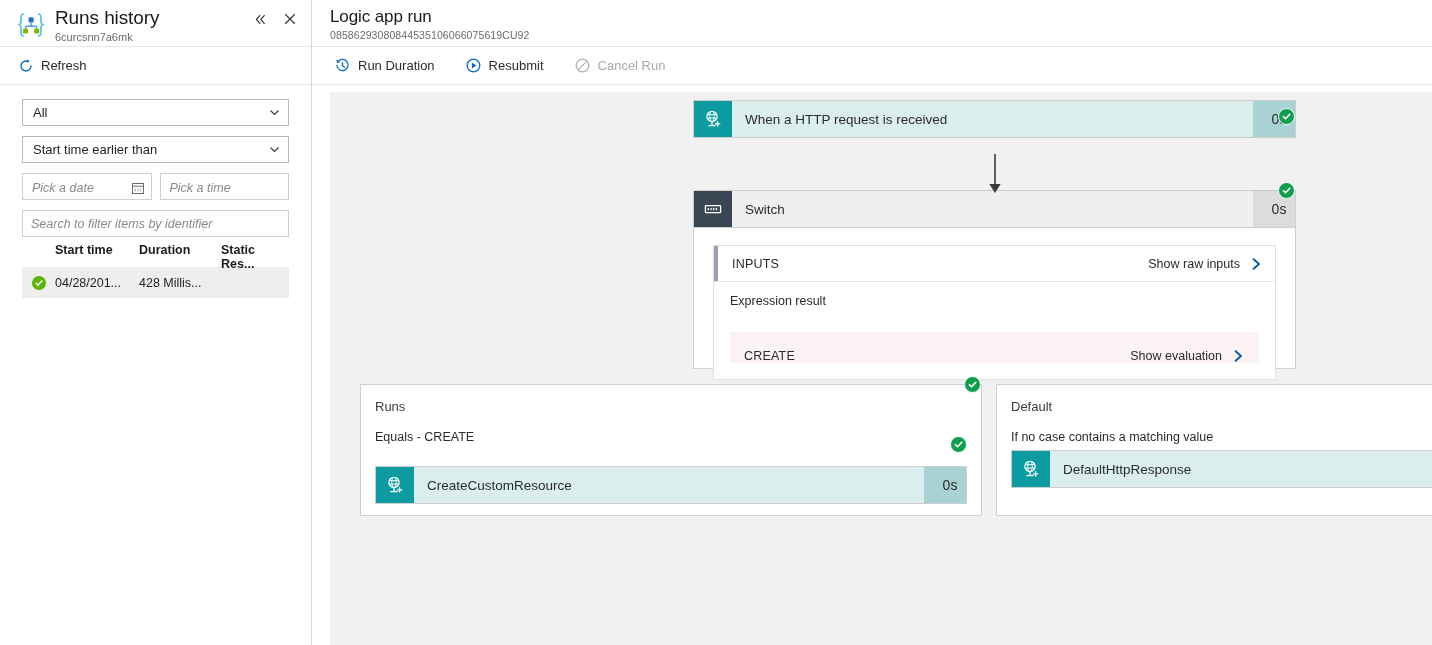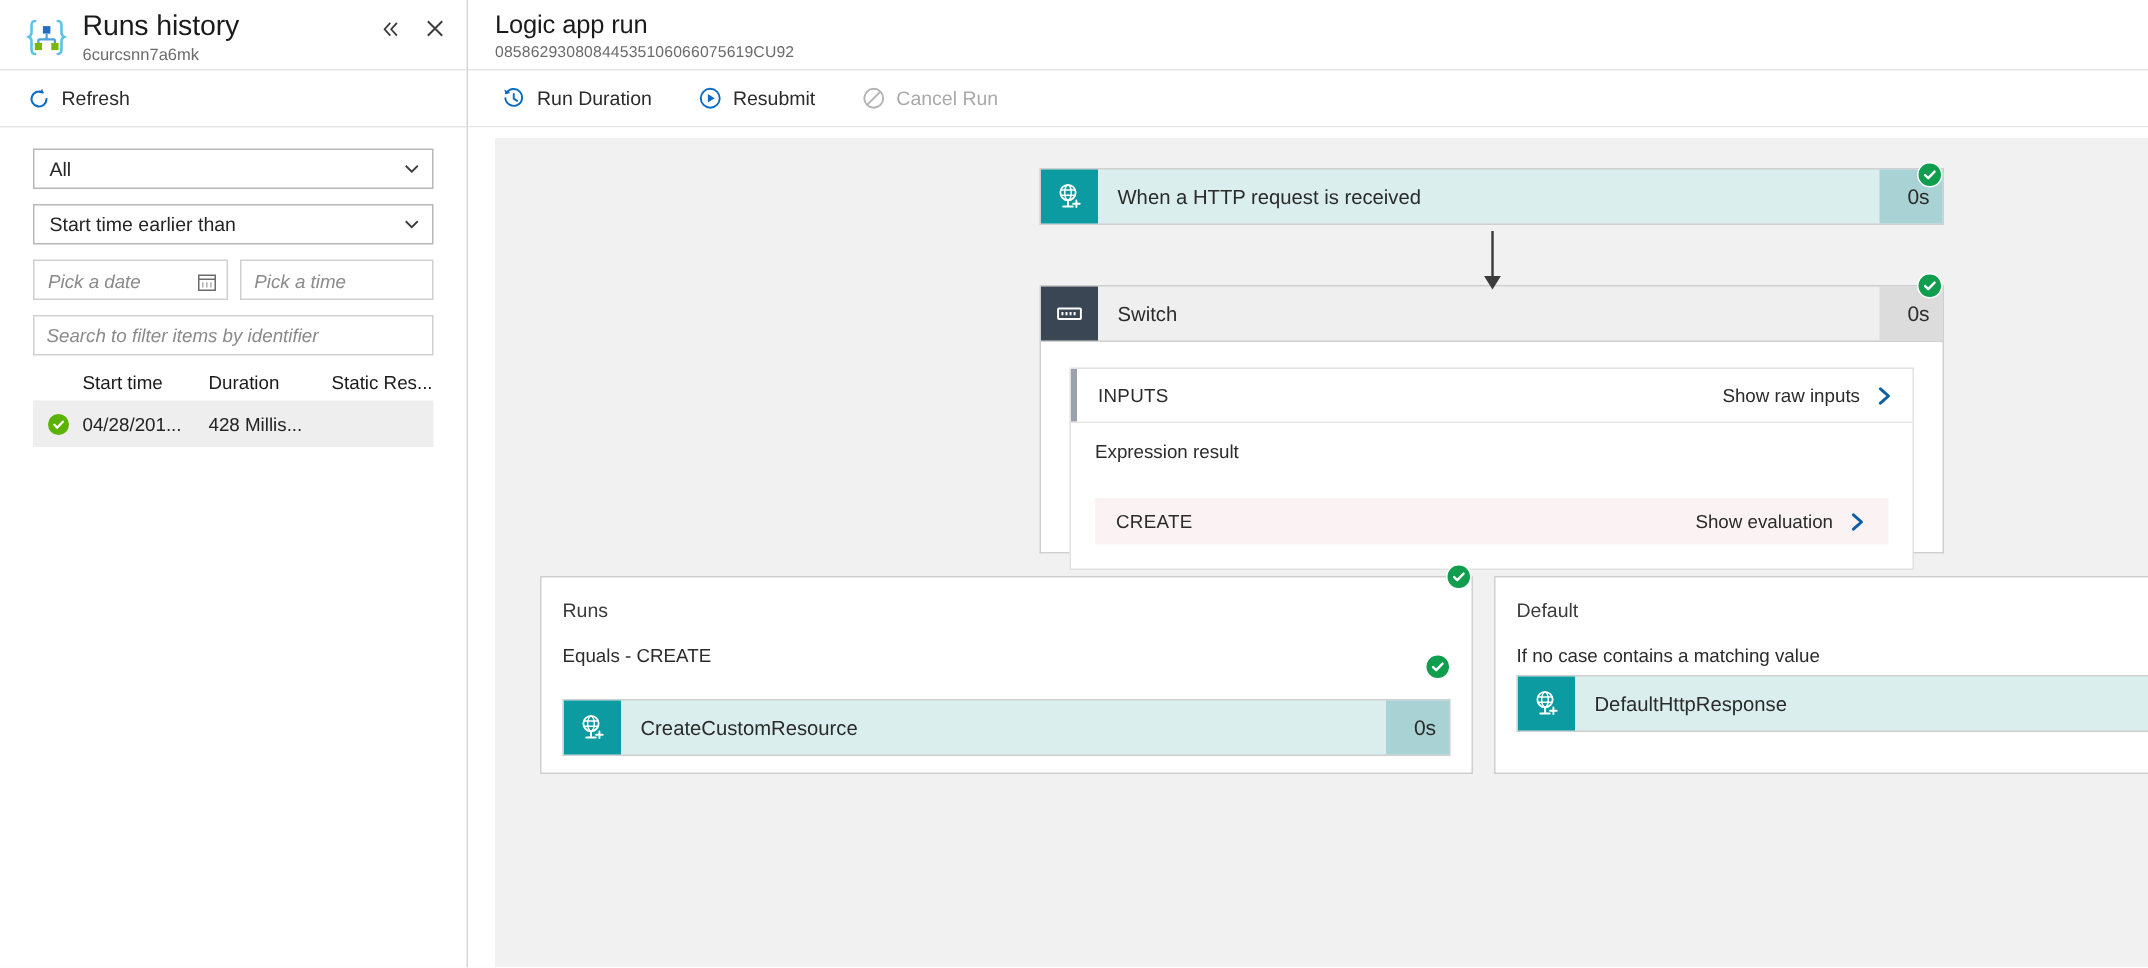--- a/index.html
+++ b/index.html
@@ -139,24 +139,24 @@
     align-items: center;
     padding: 0 8px;
     font-size: 12.5px;
     font-style: italic;
     color: #8a8a8a;
     cursor: text;
     margin-bottom: 6px;
   }
   .tbl-head {
     display: flex;
-    align-items: center;
+    align-items: flex-start;
     height: 24px;
     font-size: 12.5px;
-    font-weight: normal;
+    font-weight: bold;
     color: #1b1b1b;
     padding-left: 0;
   }
   .tbl-head .c-status { width: 33px; flex: 0 0 33px; }
   .tbl-head .c-start  { width: 84px; flex: 0 0 84px; }
   .tbl-head .c-dur    { width: 82px; flex: 0 0 82px; }
   .tbl-head .c-static { flex: 1; }
   .tbl-row {
     display: flex;
     align-items: center;
@@ -313,21 +313,21 @@
     font-size: 12.5px; color: #2b2b2b;
     cursor: pointer;
   }
   .link-act .arr { color: #0a5fa8; font-size: 15px; font-weight: bold; line-height: 1; }
   .inputs-body { padding: 12px 16px 16px 16px; }
   .exp-label { font-size: 12.5px; color: #2b2b2b; margin-bottom: 24px; }
   .exp-row {
     height: 31px;
     background: #fbf3f3;
     display: flex;
-    align-items: center;
+    align-items: flex-end;
     padding: 0 14px 0 14px;
   }
   .exp-val { flex: 1; font-size: 12.5px; color: #2b2b2b; letter-spacing: 0.2px; }
 
   
   .case-box {
     position: absolute;
     background: #ffffff;
     border: 1px solid #cfcfcf;
     padding: 14px 14px 0 14px;
@@ -491,21 +491,21 @@
         </span>
         <span>Cancel Run</span>
       </div>
     </div>
 
     <div class="lp-divider"></div>
 
     <div class="canvas-wrap">
       <div class="canvas">
 
-        <div class="node" style="left:363px; top:20px; width:603px;">
+        <div class="node" style="left:363px; top:8px; width:603px;">
           <div class="n-icon">
             <svg width="20" height="20" viewBox="0 0 20 20">
               <circle cx="9" cy="7.4" r="5.1" fill="none" stroke="#ffffff" stroke-width="1.2"></circle>
               <ellipse cx="9" cy="7.4" rx="2.2" ry="5.1" fill="none" stroke="#ffffff" stroke-width="1"></ellipse>
               <path d="M4.1 5.7 L13.9 5.7 M4.1 9.1 L13.9 9.1" stroke="#ffffff" stroke-width="1"></path>
               <path d="M9 12.5 L9 16.2 M5.8 16.6 L12.2 16.6" stroke="#ffffff" stroke-width="1.3" stroke-linecap="round"></path>
               <path d="M14.6 12.6 L14.6 17.0 M12.4 14.8 L16.8 14.8" stroke="#ffffff" stroke-width="1.3" stroke-linecap="round"></path>
             </svg>
           </div>
           <div class="n-label">When a HTTP request is received</div>

